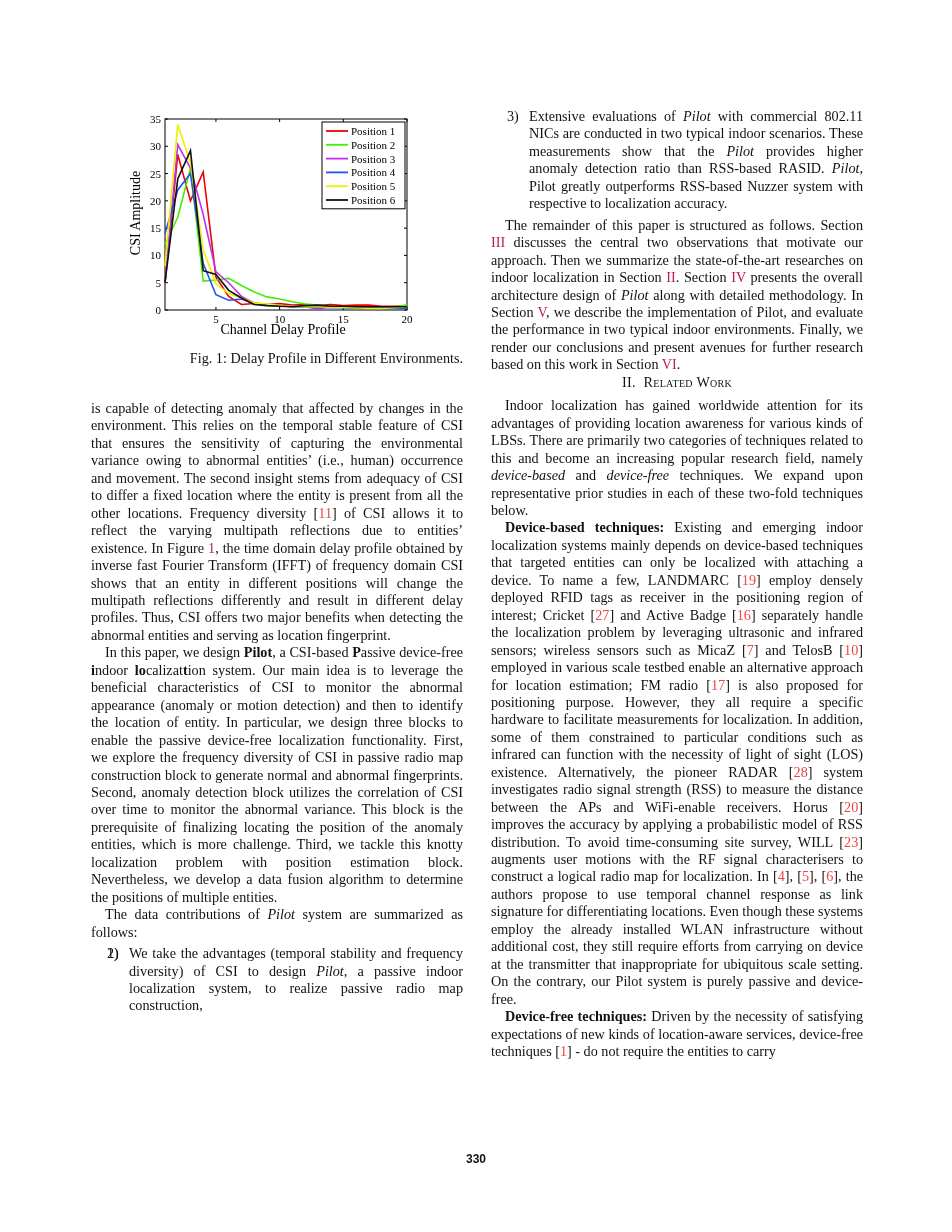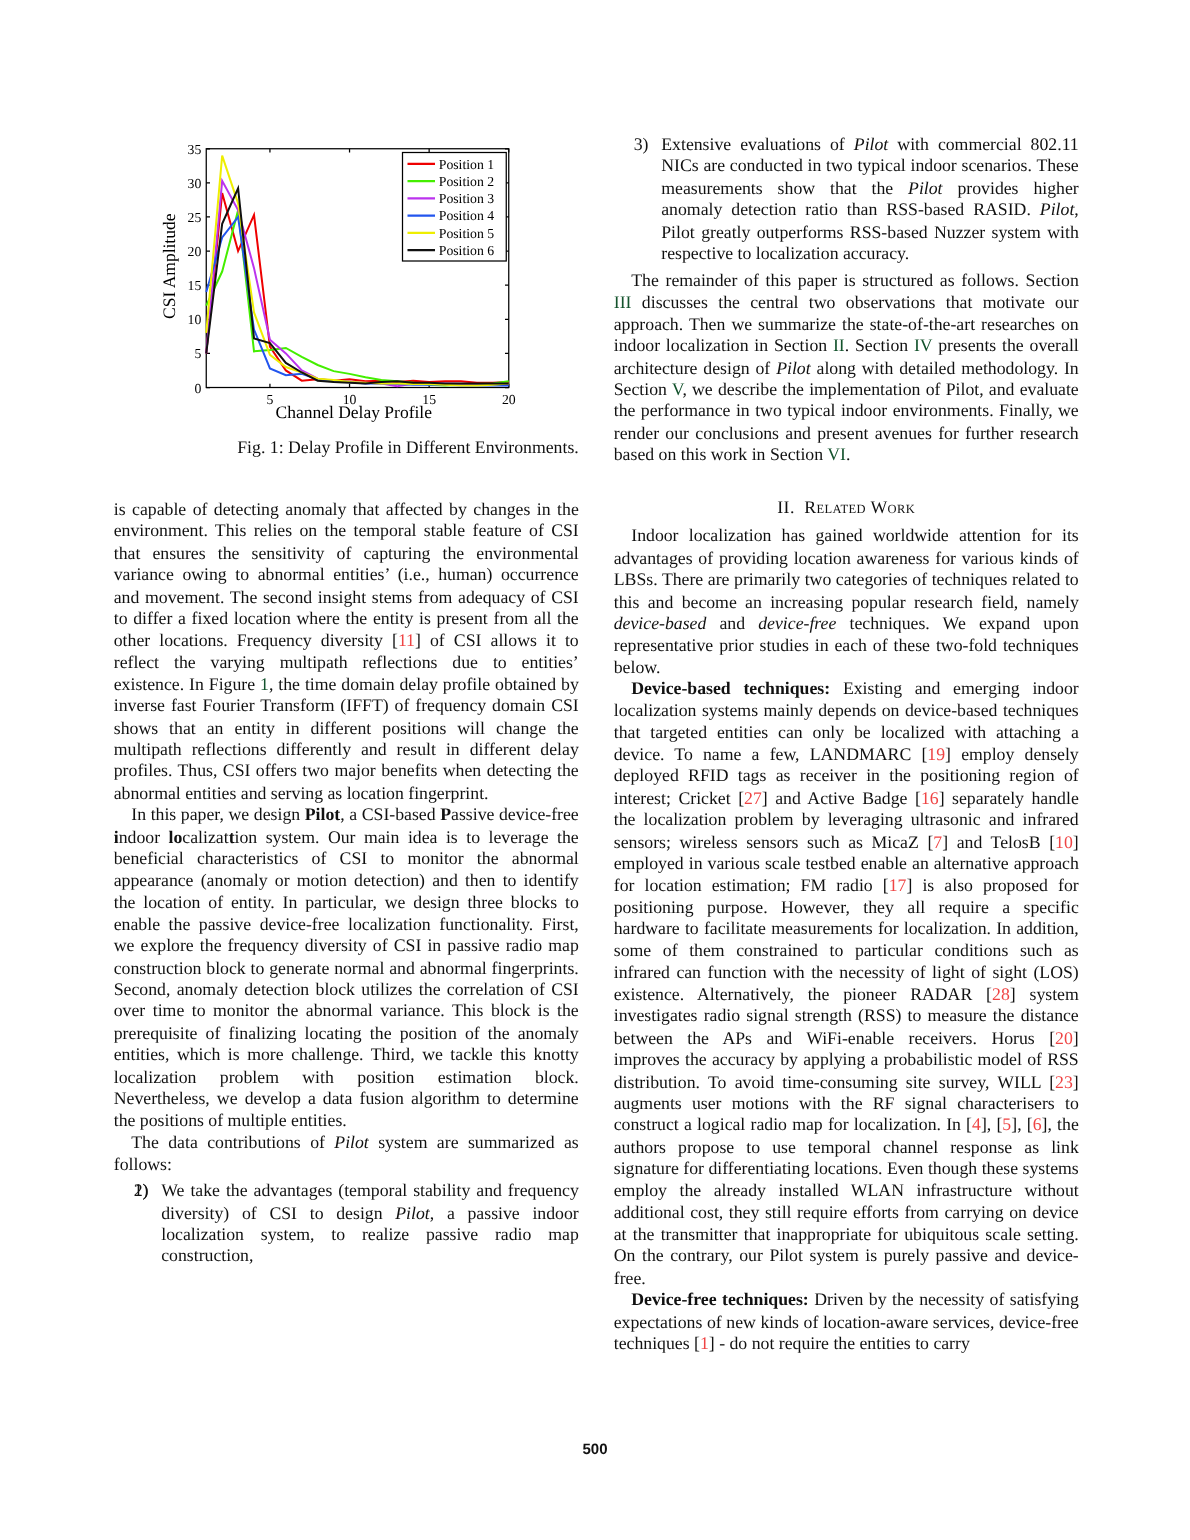--- a/index.html
+++ b/index.html
@@ -3,26 +3,26 @@
 <meta charset="utf-8">
 <style>
   html, body { margin: 0; padding: 0; background: #ffffff; }
   body { width: 952px; height: 1232px; position: relative; overflow: hidden;
          font-family: "Liberation Serif", "DejaVu Serif", serif; color: #111; }
   .col { position: absolute; width: 372px; font-size: 14.2px; line-height: 17.45px; text-align: justify; }
   #left-col { left: 91px; top: 400px; }
   #right-col { left: 491px; top: 108px; }
   p { margin: 0; text-indent: 14px; }
   p.noindent { text-indent: 0; }
-  .blue { color: #14532d; }
+  .blue { color: #be185d; }
   .mag { color: #ef4444; }
   ol { margin: 4px 0 0 0; padding: 0; list-style: none; }
   ol li { position: relative; padding-left: 38px; }
   ol li .num { position: absolute; left: 16px; top: 0; }
-  .section-head { text-align: center; margin: 24px 0 6px 0; font-size: 14.2px; letter-spacing: 0.3px; }
+  .section-head { text-align: center; margin: 0 0 6px 0; font-size: 14.2px; letter-spacing: 0.3px; }
   .sc { font-variant: small-caps; }
   #figure { position: absolute; left: 120px; top: 108px; width: 300px; height: 235px; }
   #fig-caption { position: absolute; left: 91px; top: 350px; width: 372px; text-align: right; font-size: 14.2px; }
   #page-number { position: absolute; left: 0; width: 952px; top: 1152px; text-align: center; font-size: 12px; font-weight: bold; font-family: "Liberation Sans", sans-serif; }
   svg text { font-family: "Liberation Serif", serif; }
 </style>
 </head>
 <body>
 
 <div id="figure">
@@ -109,13 +109,13 @@
   <ol style="margin-top:0">
     <li><span class="num">3)</span><span>Extensive evaluations of </span><i>Pilot</i><span> with commercial 802.11 NICs are conducted in two typical indoor scenarios. These measurements show that the </span><i>Pilot</i><span> provides higher anomaly detection ratio than RSS-based RASID. </span><i>Pilot</i><span>, Pilot greatly outperforms RSS-based Nuzzer system with respective to localization accuracy.</span></li>
   </ol>
   <p style="margin-top:4px"><span>The remainder of this paper is structured as follows. Section </span><a class="blue">III</a><span> discusses the central two observations that motivate our approach. Then we summarize the state-of-the-art researches on indoor localization in Section </span><a class="blue">II</a><span>. Section </span><a class="blue">IV</a><span> presents the overall architecture design of </span><i>Pilot</i><span> along with detailed methodology. In Section </span><a class="blue">V</a><span>, we describe the implementation of Pilot, and evaluate the performance in two typical indoor environments. Finally, we render our conclusions and present avenues for further research based on this work in Section </span><a class="blue">VI</a><span>.</span></p>
   <div class="section-head"><span>II.</span>&nbsp;&nbsp;<span class="sc">Related Work</span></div>
   <p><span>Indoor localization has gained worldwide attention for its advantages of providing location awareness for various kinds of LBSs. There are primarily two categories of techniques related to this and become an increasing popular research field, namely </span><i>device-based</i><span> and </span><i>device-free</i><span> techniques. We expand upon representative prior studies in each of these two-fold techniques below.</span></p>
   <p><b>Device-based techniques:</b><span> Existing and emerging indoor localization systems mainly depends on device-based techniques that targeted entities can only be localized with attaching a device. To name a few, LANDMARC [</span><a class="mag">19</a><span>] employ densely deployed RFID tags as receiver in the positioning region of interest; Cricket [</span><a class="mag">27</a><span>] and Active Badge [</span><a class="mag">16</a><span>] separately handle the localization problem by leveraging ultrasonic and infrared sensors; wireless sensors such as MicaZ [</span><a class="mag">7</a><span>] and TelosB [</span><a class="mag">10</a><span>] employed in various scale testbed enable an alternative approach for location estimation; FM radio [</span><a class="mag">17</a><span>] is also proposed for positioning purpose. However, they all require a specific hardware to facilitate measurements for localization. In addition, some of them constrained to particular conditions such as infrared can function with the necessity of light of sight (LOS) existence. Alternatively, the pioneer RADAR [</span><a class="mag">28</a><span>] system investigates radio signal strength (RSS) to measure the distance between the APs and WiFi-enable receivers. Horus [</span><a class="mag">20</a><span>] improves the accuracy by applying a probabilistic model of RSS distribution. To avoid time-consuming site survey, WILL [</span><a class="mag">23</a><span>] augments user motions with the RF signal characterisers to construct a logical radio map for localization. In [</span><a class="mag">4</a><span>], [</span><a class="mag">5</a><span>], [</span><a class="mag">6</a><span>], the authors propose to use temporal channel response as link signature for differentiating locations. Even though these systems employ the already installed WLAN infrastructure without additional cost, they still require efforts from carrying on device at the transmitter that inappropriate for ubiquitous scale setting. On the contrary, our Pilot system is purely passive and device-free.</span></p>
   <p><b>Device-free techniques:</b><span> Driven by the necessity of satisfying expectations of new kinds of location-aware services, device-free techniques [</span><a class="mag">1</a><span>] - do not require the entities to carry</span></p>
 </div>
 
-<div id="page-number">500</div>
+<div id="page-number">330</div>
 
 </body></html>

